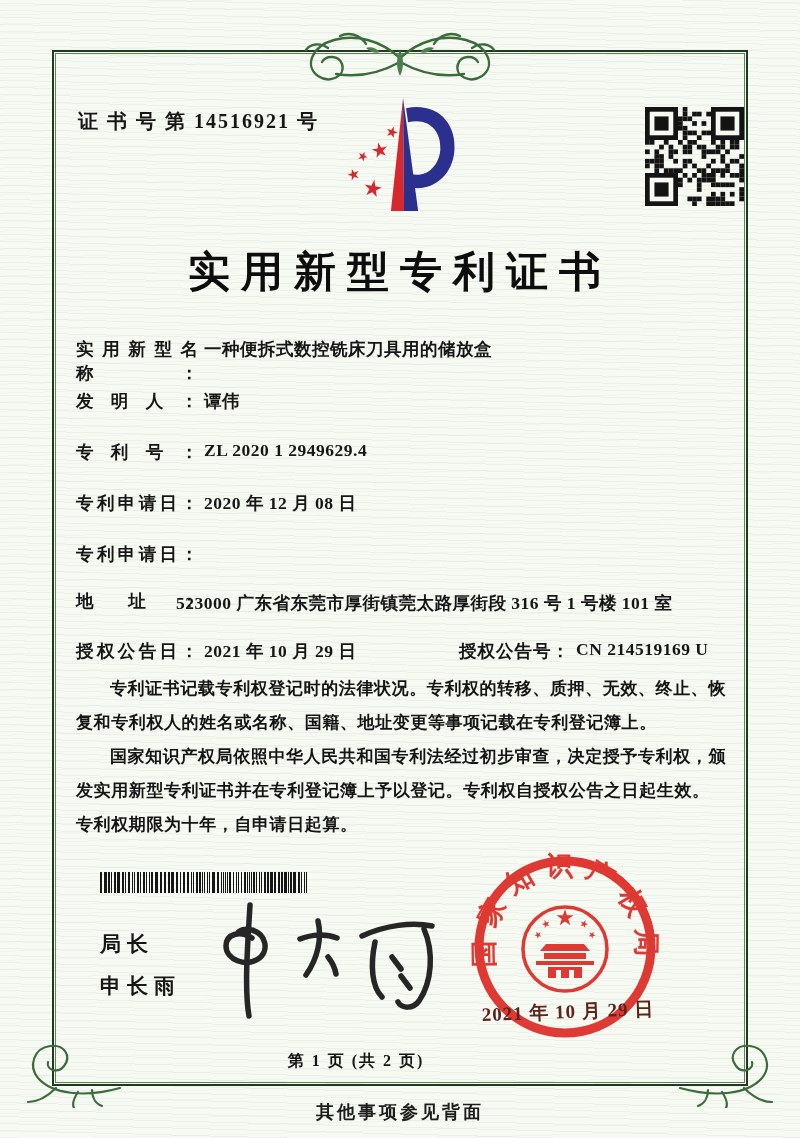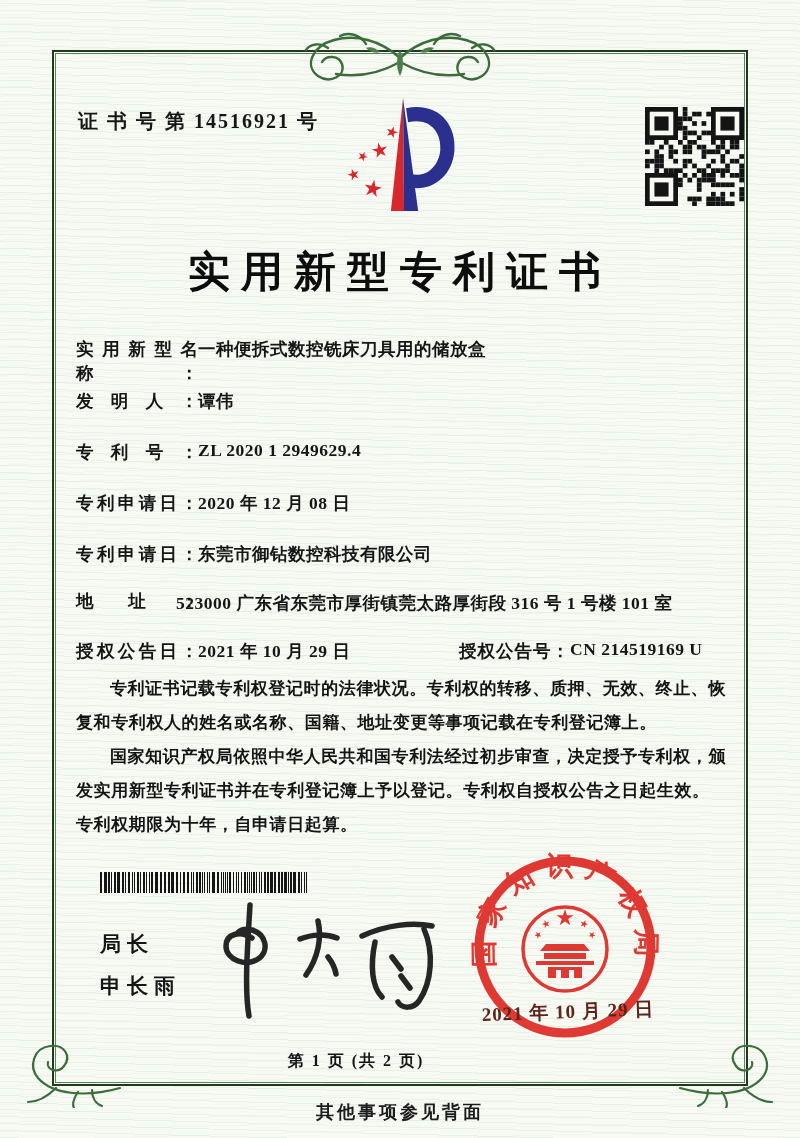--- a/index.html
+++ b/index.html
@@ -21,21 +21,21 @@
   .frame::before{
     content:'';position:absolute;inset:1px;border:1px solid #5c835c;
   }
   .cert-no{left:78px;top:108px;font-size:20px;font-weight:600;letter-spacing:2px;}
   .title{
     left:0;top:244px;width:800px;text-align:center;
     font-size:42px;font-weight:bold;letter-spacing:11px;color:#0d0d0d;
   }
   .field-row{left:76px;width:660px;display:flex;align-items:flex-start;font-size:17.5px;font-weight:600;}
   .flabel{display:inline-block;width:122px;text-align:justify;text-align-last:justify;flex:none;}
-  .fvalue{letter-spacing:0.5px;}
+  .fvalue{margin-left:6px;letter-spacing:0.5px;}
   .row-addr .fvalue-addr{
     margin-left:58px;width:548px;text-indent:42px;line-height:28px;letter-spacing:0.5px;
   }
   .grant-pair{position:absolute;left:383px;top:0;display:flex;font-size:17.5px;font-weight:600;}
   .grant-pair .flabel2{letter-spacing:1px;}
   .paras{left:76px;top:672px;width:650px;font-size:17px;line-height:34px;color:#141414;font-weight:600;letter-spacing:0.6px;}
   .paras p{margin:0;text-indent:2em;}
   .barcode{left:100px;top:872px;width:212px;height:21px;}
   .barcode div{position:absolute;top:0;height:100%;background:#151515;}
   .sig-title{left:100px;top:930px;font-size:21px;font-weight:600;letter-spacing:6px;}
@@ -266,21 +266,20 @@
 <div class="abs field-row" style="top:440px;">
   <span class="flabel">专利号：</span>
   <span class="fvalue">ZL 2020 1 2949629.4</span>
 </div>
 <div class="abs field-row" style="top:491px;">
   <span class="flabel">专利申请日：</span>
   <span class="fvalue">2020 年 12 月 08 日</span>
 </div>
 <div class="abs field-row" style="top:542px;">
   <span class="flabel">专利申请日：</span>
-  <span class="fvalue">东莞市御钻数控科技有限公司</span>
 </div>
 <div class="abs field-row row-addr" style="top:589px;">
   <span class="flabel" style="position:absolute;left:0;top:0;">地址：</span>
   <div class="fvalue-addr">523000 广东省东莞市厚街镇莞太路厚街段 316 号 1 号楼 101 室</div>
 </div>
 <div class="abs field-row" style="top:639px;position:absolute;">
   <span class="flabel">授权公告日：</span>
   <span class="fvalue">2021 年 10 月 29 日</span>
   <span class="grant-pair">
     <span class="flabel2">授权公告号：</span>

